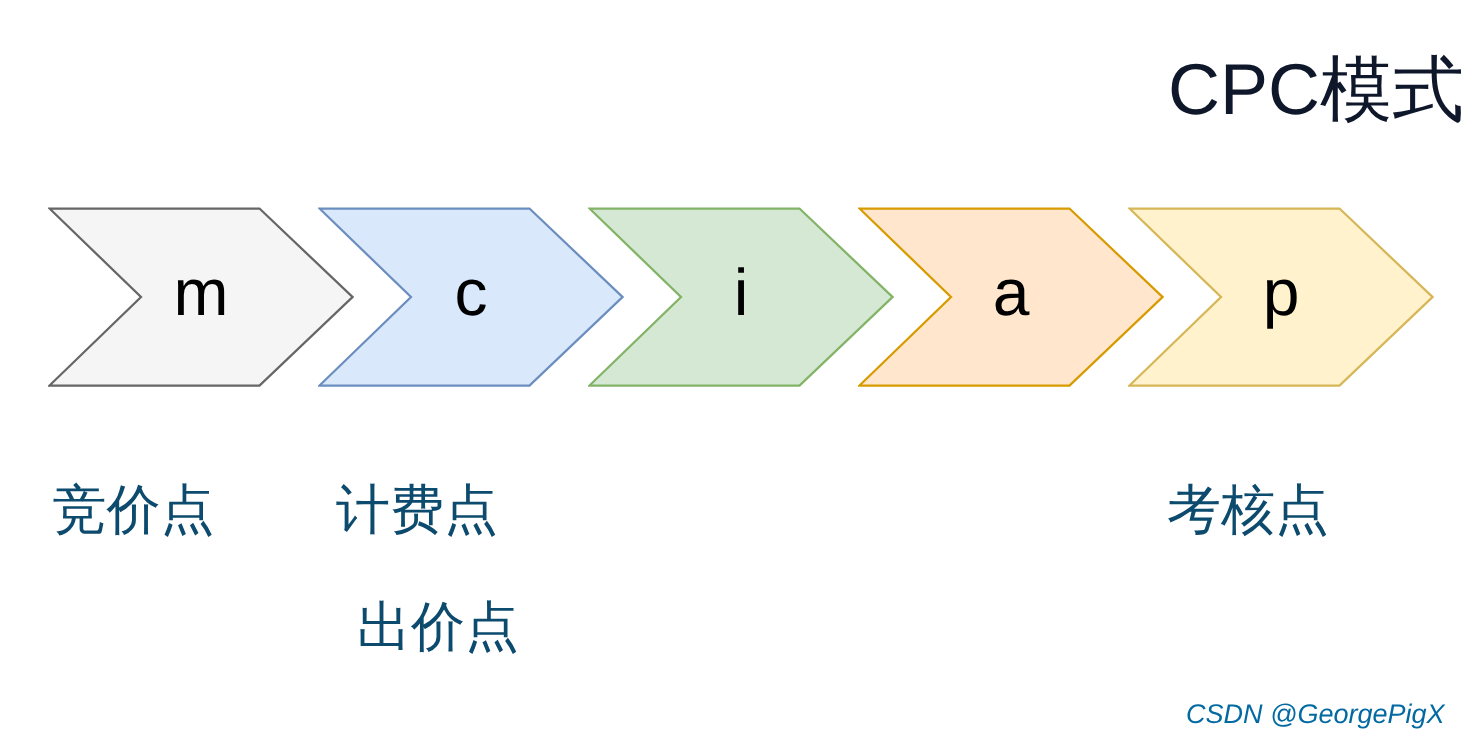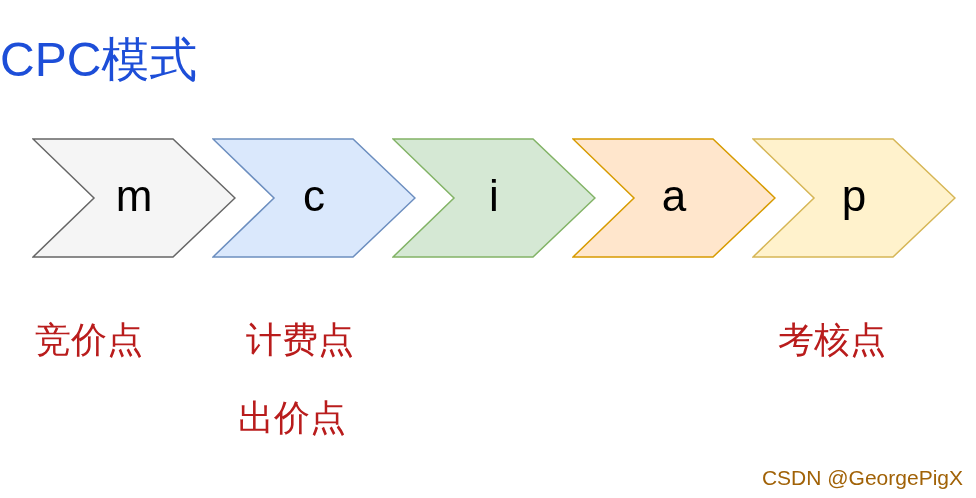--- a/index.html
+++ b/index.html
@@ -13,24 +13,24 @@
     width: 976px;
     height: 498px;
     background: #ffffff;
     overflow: hidden;
   }
   .title {
     position: absolute;
     left: 0;
     top: 28px;
     width: 100%;
-    text-align: left;
+    text-align: right;
     font-size: 48px;
     font-weight: 500;
-    color: #1d4ed8;
+    color: #0f172a;
     letter-spacing: 0px;
   }
   .chevron-row {
     position: absolute;
     left: 0;
     top: 138px;
     width: 976px;
     height: 120px;
   }
   .chevron {
@@ -63,35 +63,36 @@
     box-sizing: border-box;
   }
   .chevron-1 { left: 32px; }
   .chevron-2 { left: 212px; }
   .chevron-3 { left: 392px; }
   .chevron-4 { left: 572px; }
   .chevron-5 { left: 752px; }
   .annotation {
     position: absolute;
     font-size: 36px;
-    color: #b91c1c;
+    color: #0c4a6e;
     line-height: 1;
     white-space: nowrap;
   }
   .ann-bid    { left: 35px;  top: 322px; }
-  .ann-charge { left: 246px; top: 322px; }
+  .ann-charge { left: 224px; top: 322px; }
   .ann-offer  { left: 238px; top: 400px; }
   .ann-assess { left: 778px; top: 322px; }
   .watermark {
     position: absolute;
     right: 13px;
     top: 467px;
-    font-size: 21px;
-    color: #a16207;
+    font-size: 18px;
+    color: #0369a1;
     line-height: 1;
+    font-style: italic;
   }
 </style>
 </head>
 <body>
 
 <div class="canvas">
 
   <div class="title">CPC模式</div>
 
   <div class="chevron-row">

